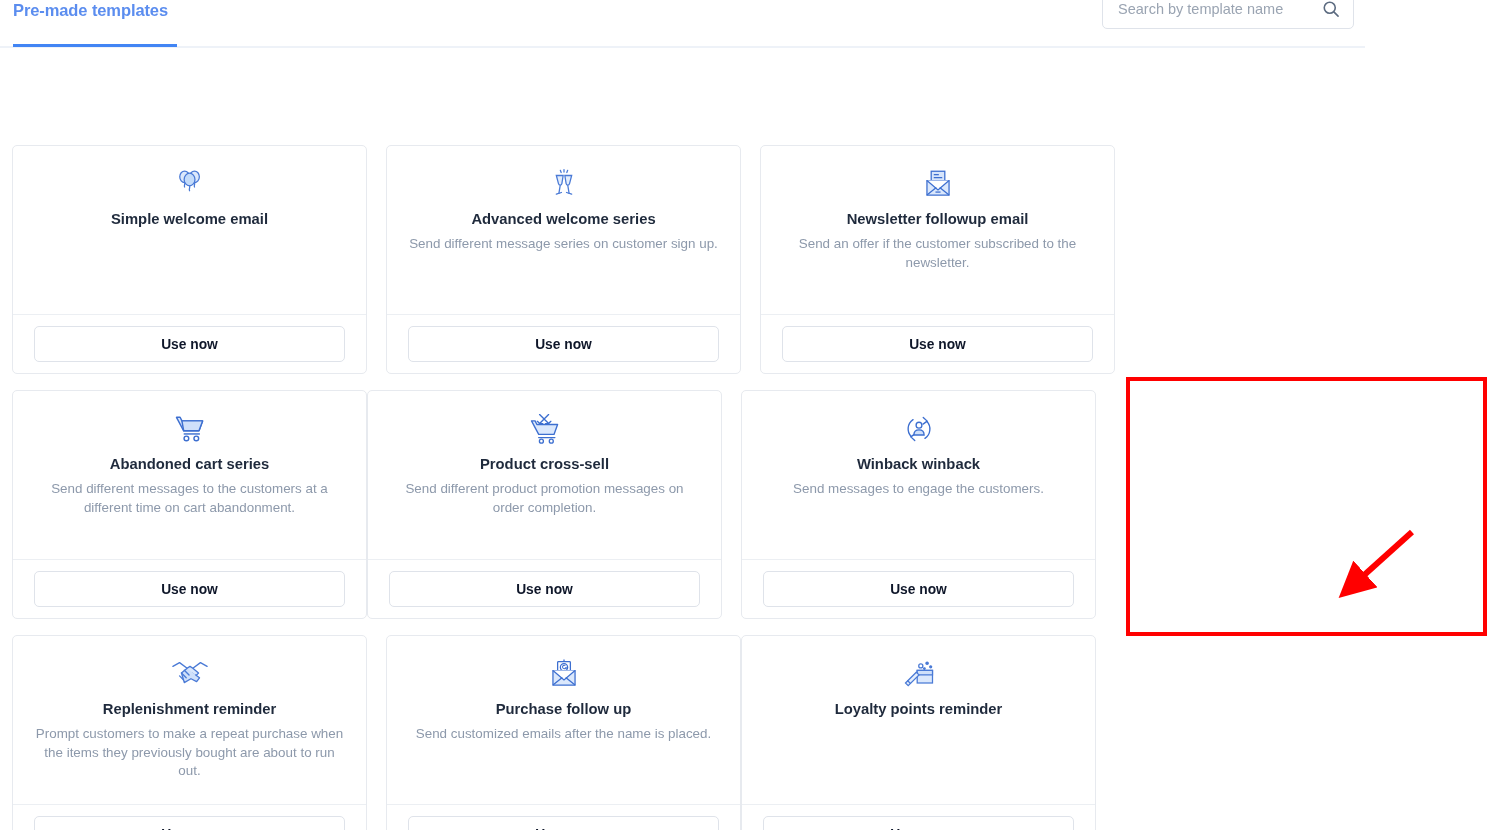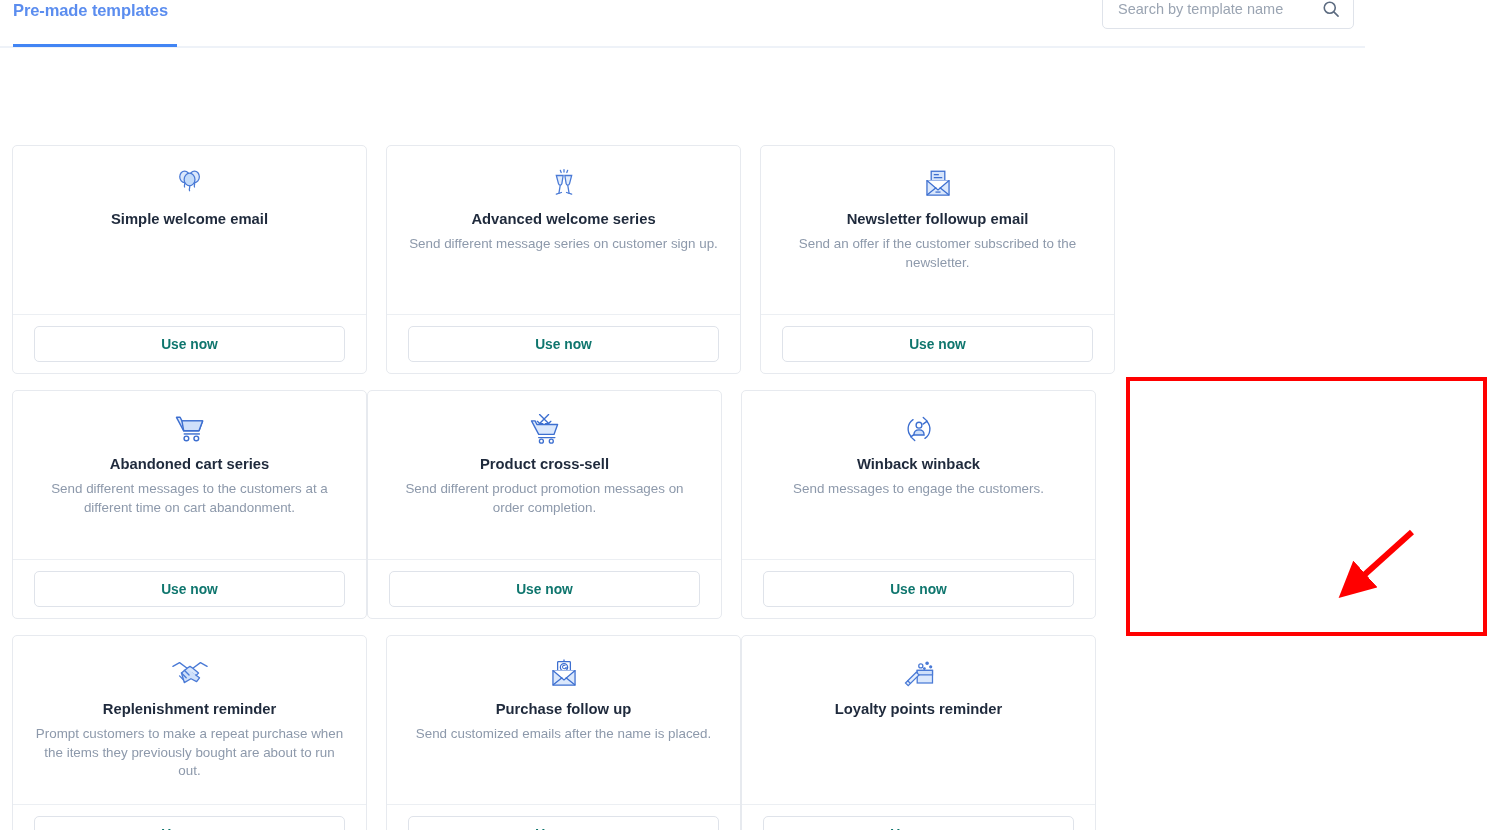--- a/index.html
+++ b/index.html
@@ -147,21 +147,21 @@
     border-top: 1px solid #eceff3;
     padding: 11px 21px 11px 21px;
   }
   .use-now {
     display: block;
     width: 100%;
     height: 36px;
     border: 1px solid #dfe3ea;
     border-radius: 5px;
     background: #fff;
-    color: #0f766e;
+    color: #0f172a;
     font-size: 13.8px;
     font-weight: bold;
     cursor: pointer;
     font-family: "Liberation Sans", sans-serif;
   }
 
   
   .highlight-box {
     position: absolute;
     left: 1126px; top: 377px;

